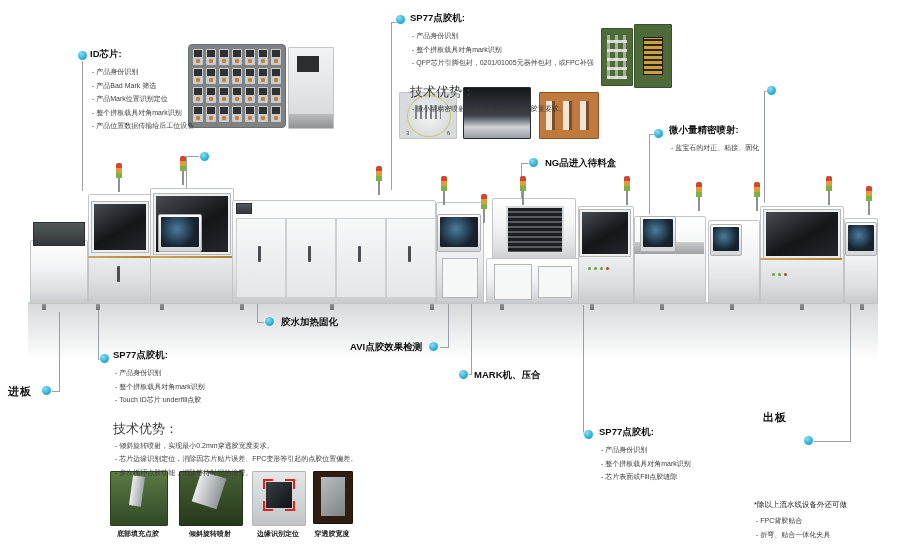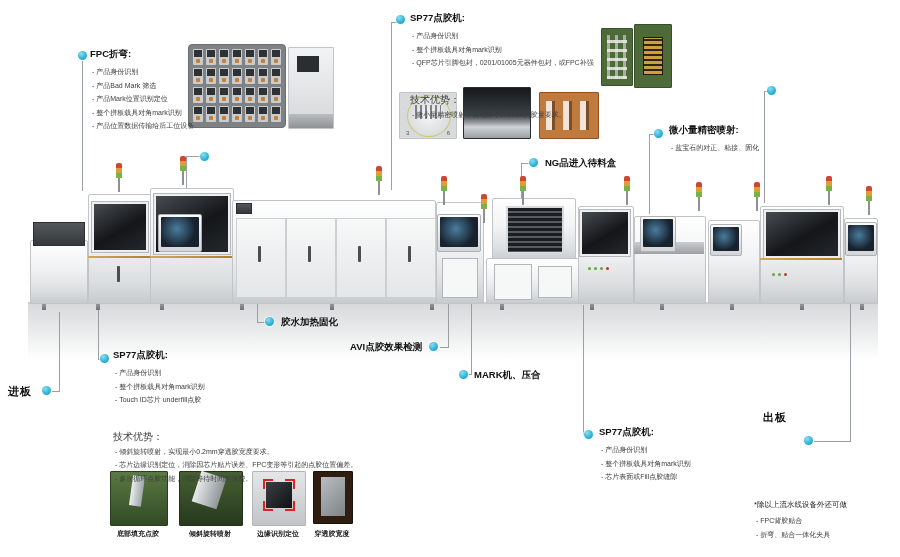--- a/index.html
+++ b/index.html
@@ -13,21 +13,21 @@
        box-shadow:0 0 0 1px rgba(255,255,255,.7);z-index:30;}
 
   
   .callout{position:absolute;z-index:40;}
   .c-title{font-weight:bold;font-size:9.5px;color:#101010;white-space:nowrap;}
   .c-label{position:absolute;font-weight:bold;font-size:9.5px;color:#101010;white-space:nowrap;z-index:40;}
   .c-label.big{font-size:11px;letter-spacing:1px;}
   .c-list{margin:4px 0 0 2px;padding:0;}
   .c-list li{list-style:none;font-size:7px;color:#3c3c3c;line-height:13.5px;white-space:nowrap;}
   .c-list li::before{content:"-  ";}
-  .tech-title{font-size:10px;color:#3c3c3c;margin:23px 0 0 0;white-space:nowrap;}
+  .tech-title{font-size:13px;color:#3c3c3c;margin:13px 0 0 0;white-space:nowrap;}
 
   .fn-title{font-size:7.5px;color:#222;white-space:nowrap;}
 
   
   .cab{position:absolute;background:linear-gradient(180deg,#ffffff,#f1f2f3 45%,#dcdfe0 80%,#c8cbcd);
        border:1px solid #c2c5c7;border-radius:2px;z-index:10;}
   .win{position:absolute;background:linear-gradient(150deg,#474c51,#141619 55%,#24282c);
        border:2px solid #eceeef;box-shadow:0 0 0 1px #b5b8ba;z-index:12;}
   .crt{position:absolute;background:linear-gradient(180deg,#fafbfb,#d3d6d8);border:1px solid #aeb1b3;border-radius:2px;z-index:13;}
   .crt::after{content:"";position:absolute;left:2px;top:2px;right:2px;bottom:4px;
@@ -271,21 +271,21 @@
   <div class="dot" style="left:767px;top:86px"></div>
   <div class="dot" style="left:42px;top:386px"></div>
   <div class="dot" style="left:100px;top:354px"></div>
   <div class="dot" style="left:265px;top:317px"></div>
   <div class="dot" style="left:429px;top:342px"></div>
   <div class="dot" style="left:459px;top:370px"></div>
   <div class="dot" style="left:584px;top:430px"></div>
   <div class="dot" style="left:804px;top:436px"></div>
 
   <div class="callout" style="left:90px;top:48px">
-    <div class="c-title">FPC折弯:</div>
+    <div class="c-title">ID芯片:</div>
     <ul class="c-list">
       <li>产品身份识别</li>
       <li>产品Bad Mark 筛选</li>
       <li>产品Mark位置识别定位</li>
       <li>整个拼板载具对角mark识别</li>
       <li>产品位置数据传输给后工位设备</li>
     </ul>
   </div>
 
   <div class="callout" style="left:410px;top:12px">

